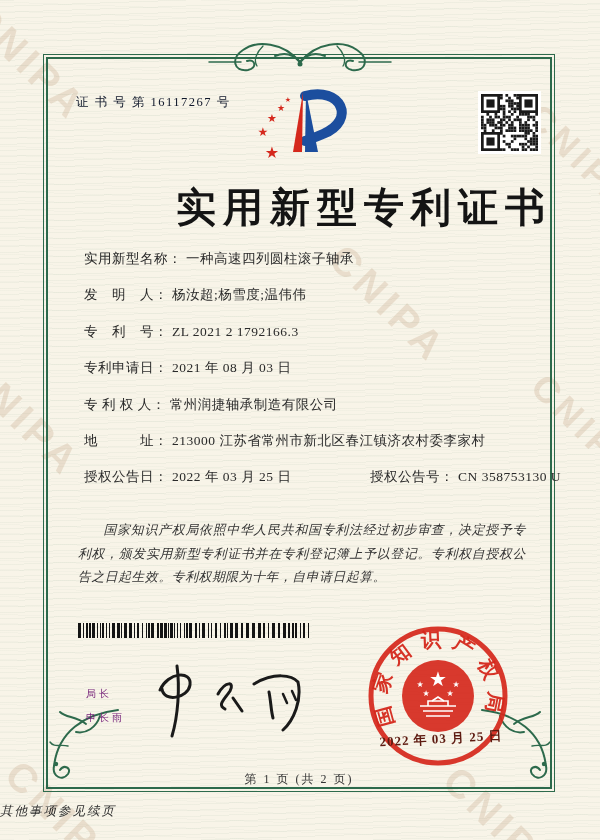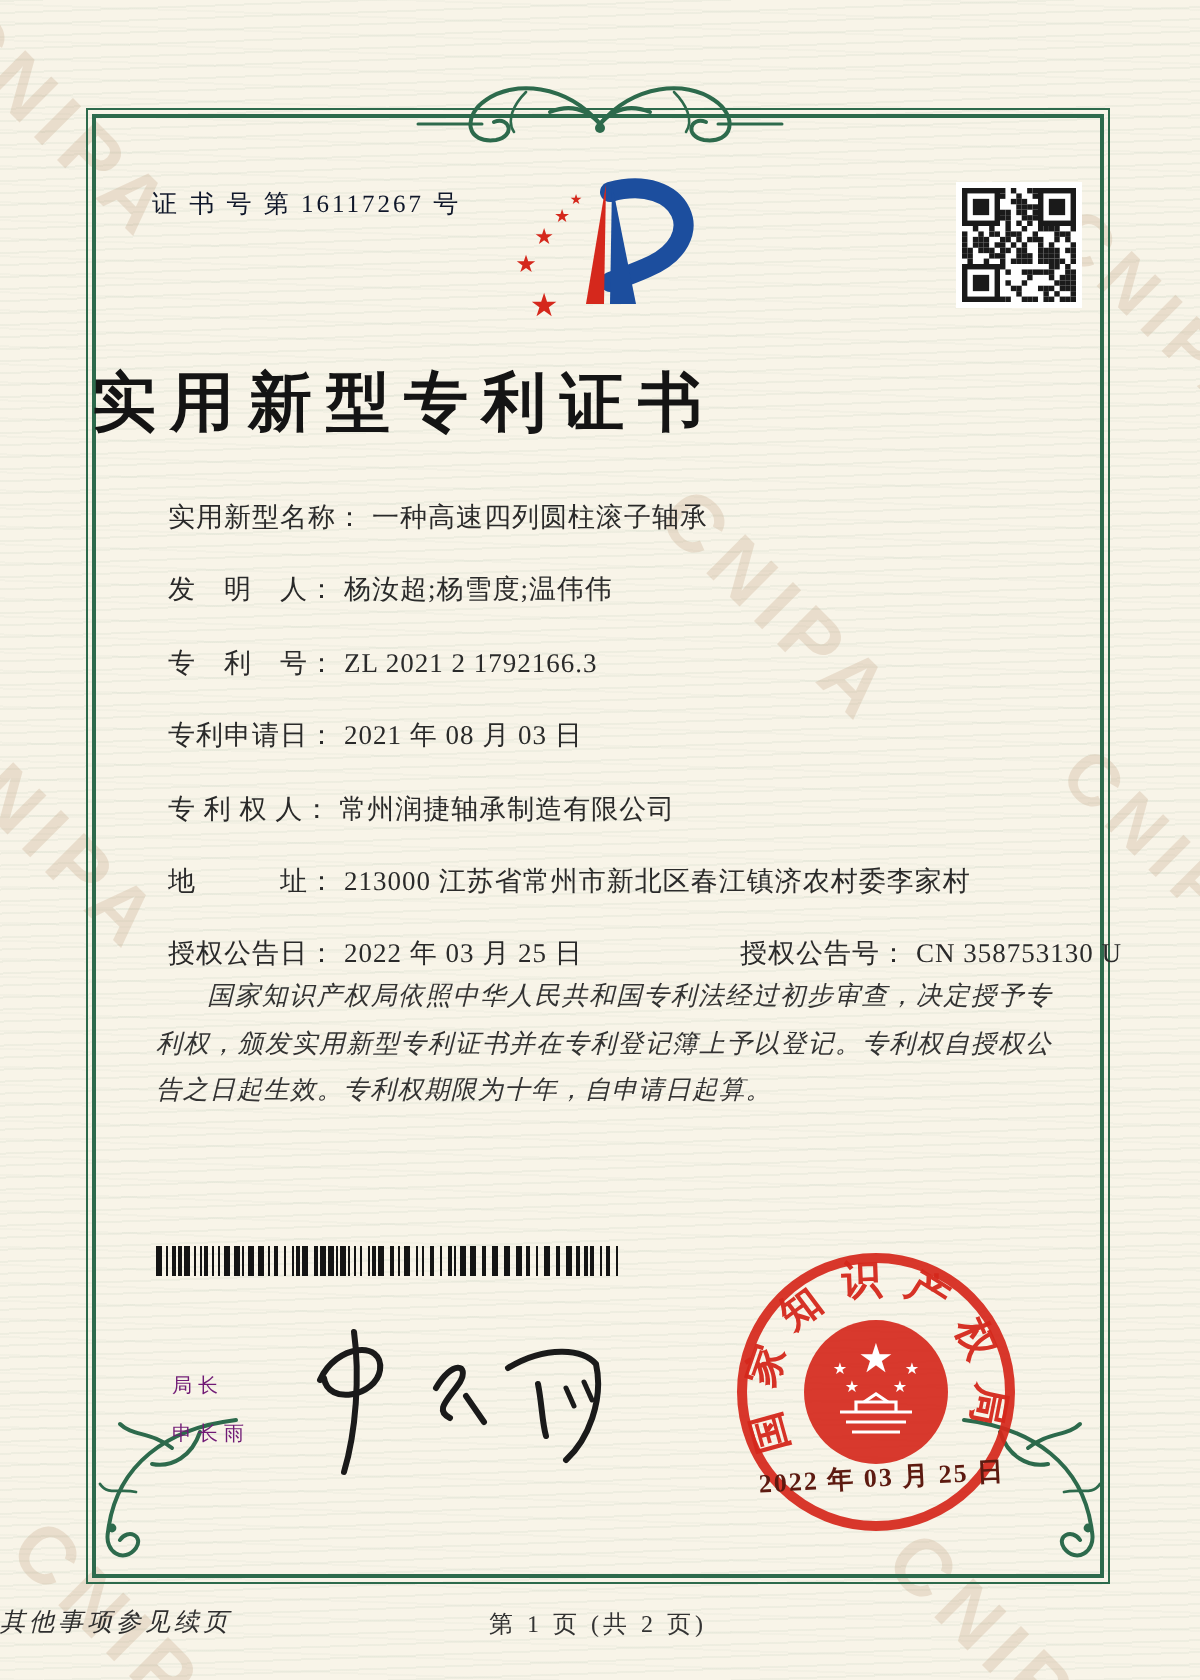--- a/index.html
+++ b/index.html
@@ -39,54 +39,54 @@
 
   .cert-no {
     position:absolute; left:76px; top:94px; z-index:4;
     font-size:12.5px; letter-spacing:1.5px; color:#0f172a;
   }
   .logo { position:absolute; left:233px; top:86px; z-index:4; }
   .qr   { position:absolute; left:478px; top:91px; z-index:4; background:#fff; padding:3px; }
 
   .title {
     position:absolute; left:46px; top:180px; width:506px; z-index:4;
-    text-align:left; font-size:32px; font-weight:bold;
+    text-align:right; font-size:40px; font-weight:bold;
     letter-spacing:7px; color:#141414;
   }
 
   .fields { position:absolute; left:84px; top:241px; width:446px; z-index:4; }
   .field-row { position:relative; height:36.4px; font-size:13.5px; line-height:36.4px; white-space:nowrap; }
   .field-label { color:#2a2a2a; letter-spacing:0.5px; }
   .field-value { color:#2a2a2a; letter-spacing:0.5px; margin-left:4px; }
   .pair-2 { position:absolute; left:286px; top:0; }
 
   .paragraphs {
     position:absolute; left:78px; top:487px; width:448px; z-index:4;
     font-size:12.8px; line-height:1.85; font-style:italic;
     letter-spacing:0.6px; color:#333; text-align:justify;
   }
-  .paragraphs p { text-indent:2em; }
+  .paragraphs p { text-indent:2em;margin-top:32px; }
 
   .barcode { position:absolute; left:78px; top:623px; z-index:4; }
 
   .sig-block {
     position:absolute; left:86px; top:682px; z-index:4;
     font-size:10px; font-weight:normal; letter-spacing:3px; line-height:24px; color:#701a75;
   }
   .signature-svg { position:absolute; left:132px; top:658px; z-index:5; }
 
   .seal { position:absolute; left:362px; top:620px; z-index:5; }
   .seal-date {
     position:absolute; left:366px; top:730px; width:150px; z-index:6;
     text-align:center; font-size:13px; font-weight:bold;
     color:#5d1a10; letter-spacing:1px; transform:rotate(-3deg);
   }
 
   .page-number {
-    position:absolute; left:46px; top:804px; width:506px; z-index:4;
+    position:absolute; left:46px; top:771px; width:506px; z-index:4;
     text-align:center; font-size:12px; color:#333; letter-spacing:2px;
   }
   .footer-note {
     position:absolute; left:0; top:803px; width:600px; z-index:4;
     text-align:left; font-size:12.5px; font-style:italic;
     letter-spacing:2px; color:#2e2e2e;
   }
 </style>
 </head>
 <body>

